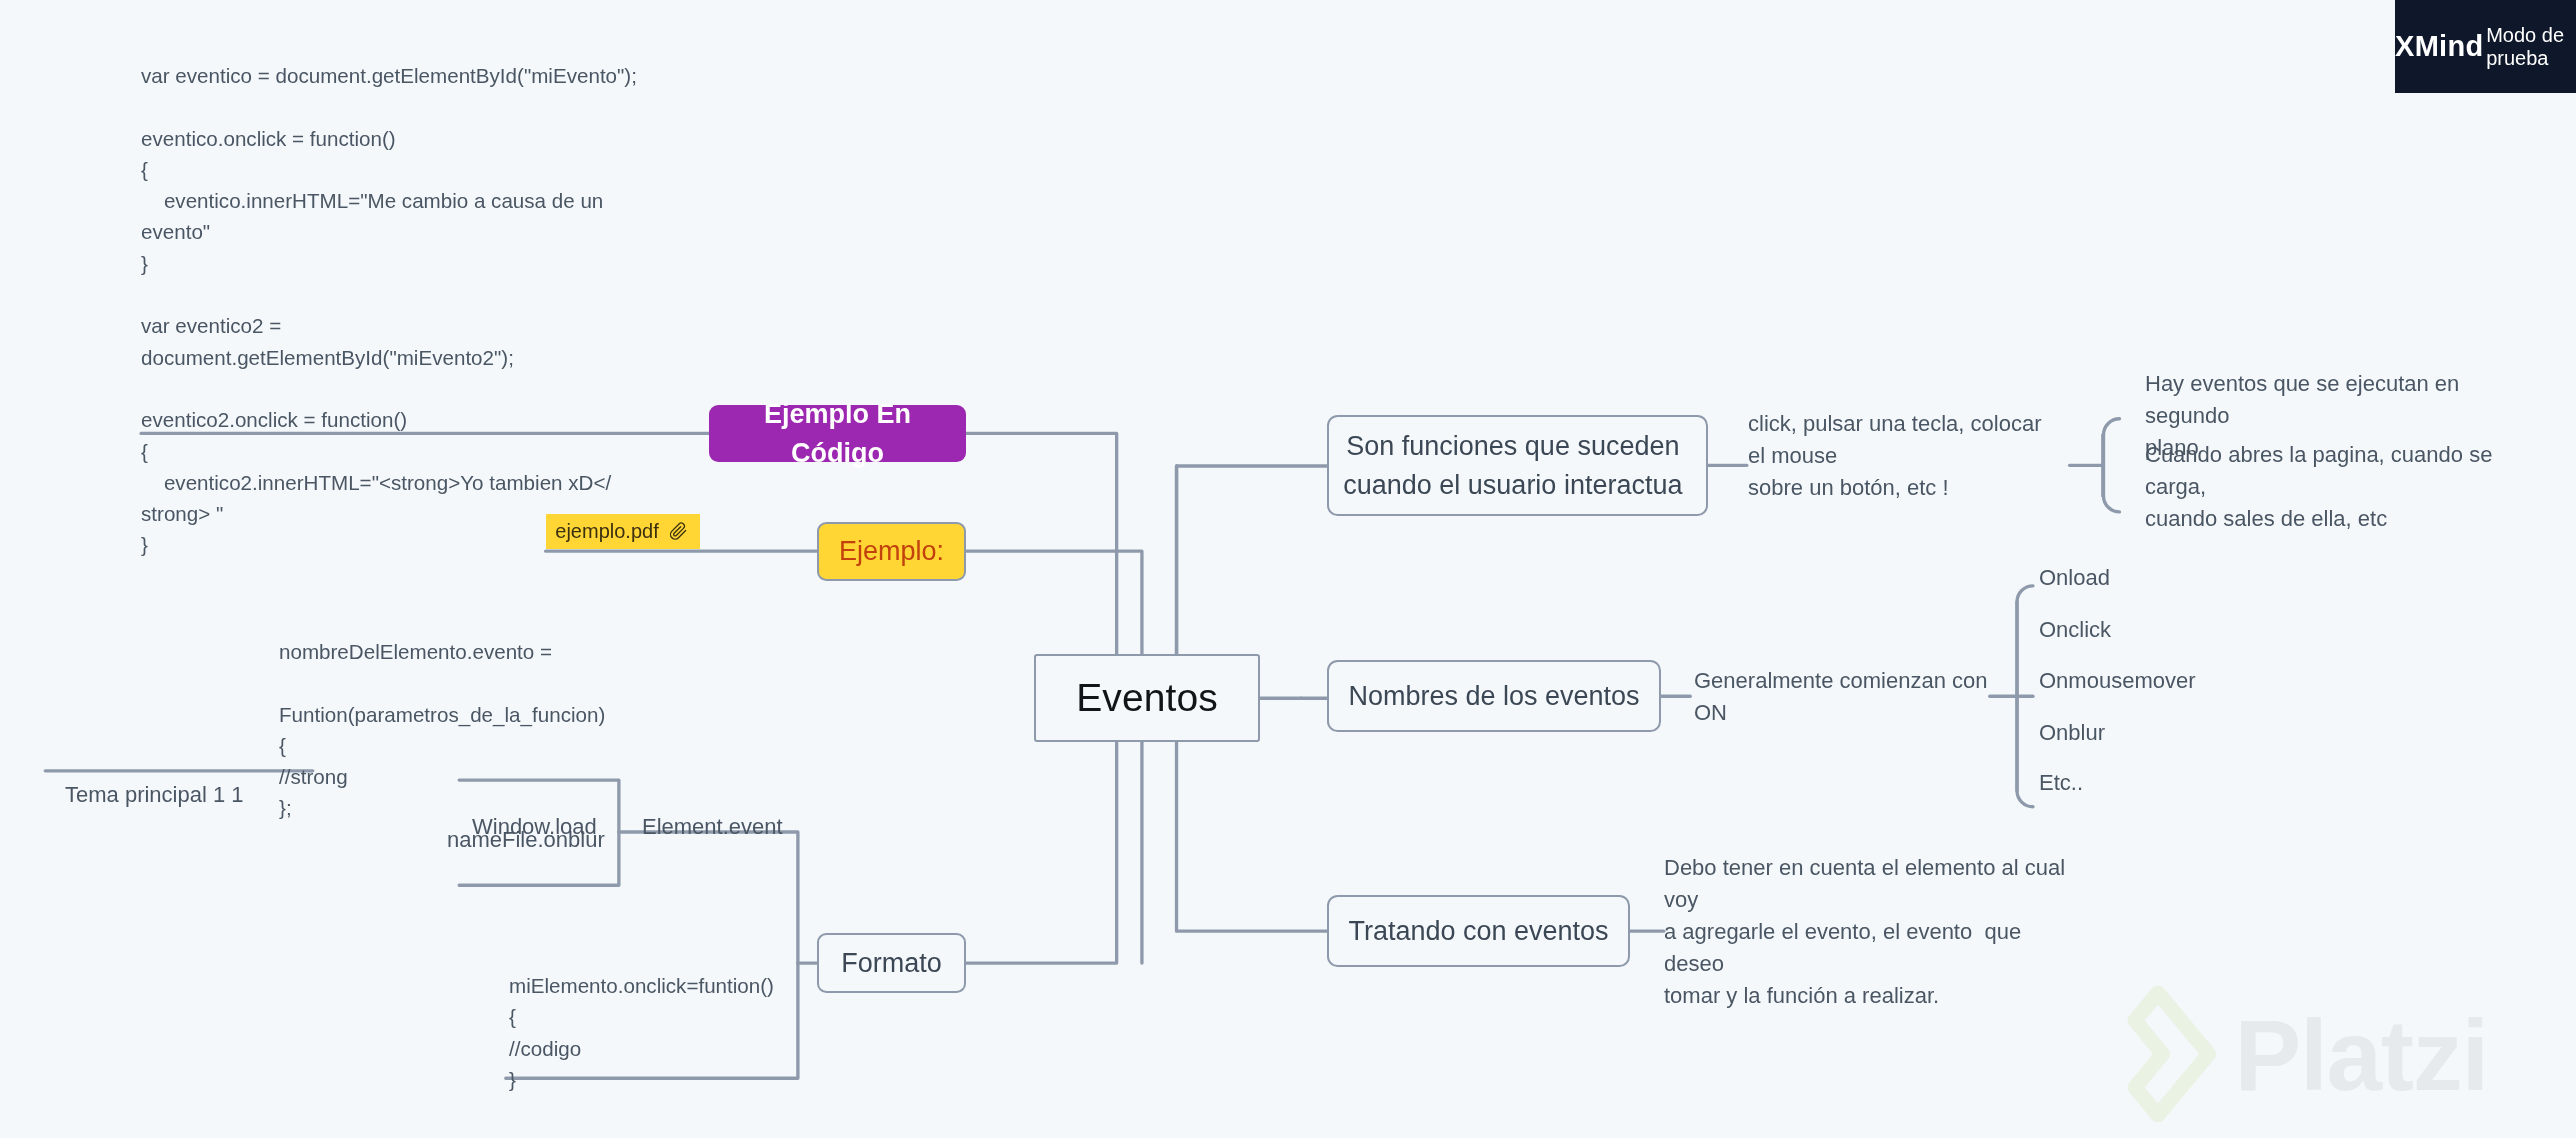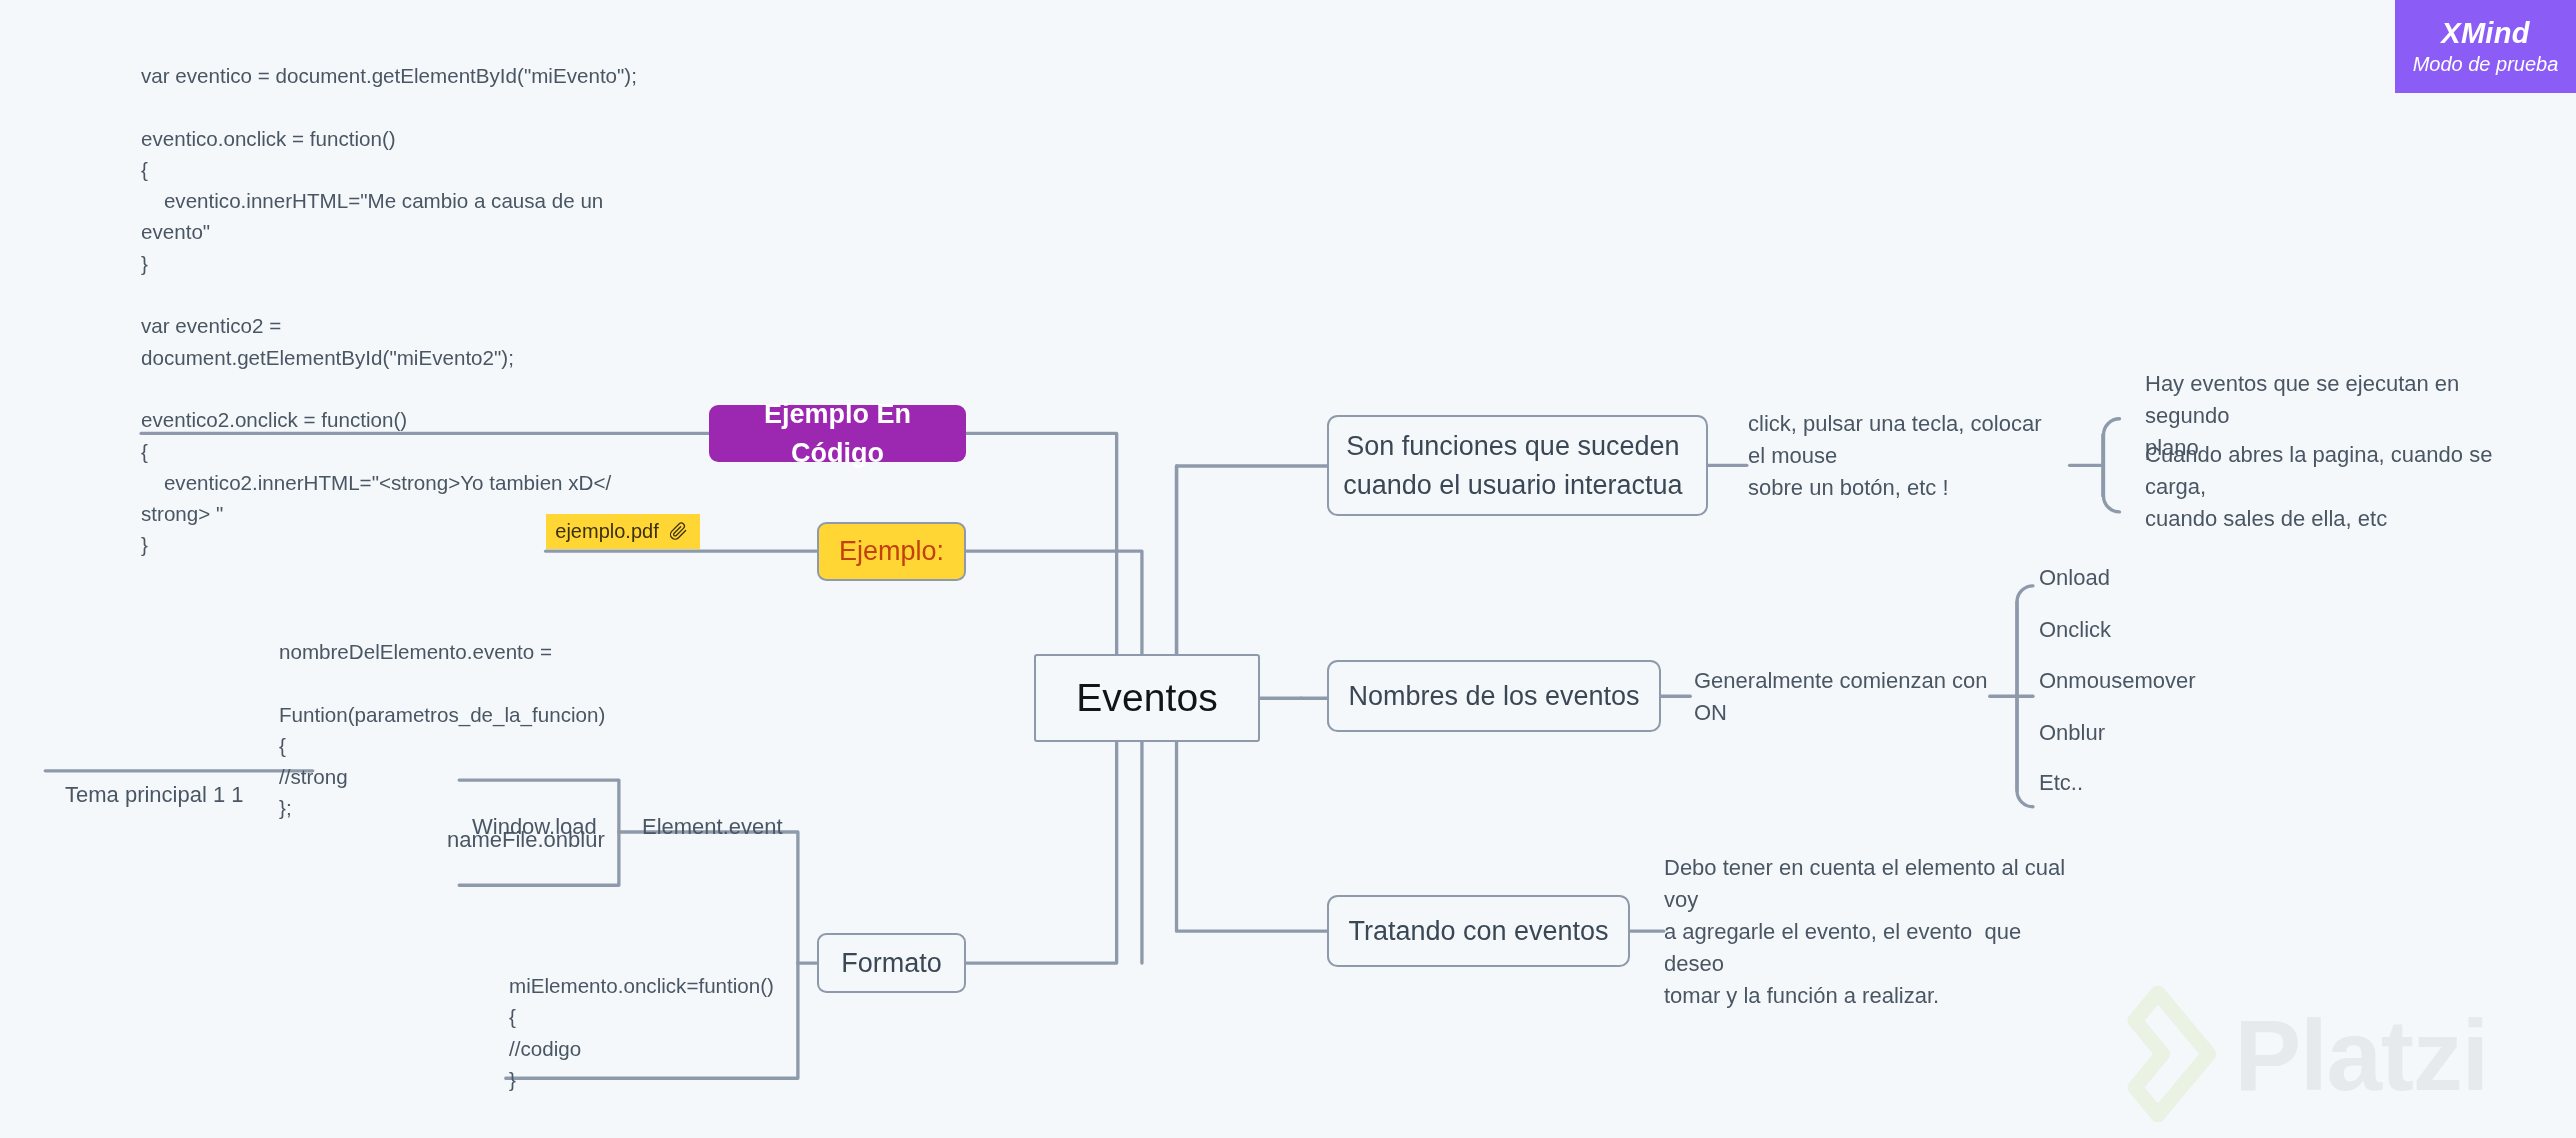--- a/index.html
+++ b/index.html
@@ -116,28 +116,27 @@
     gap: 10.6px;
     padding: 0 12px 0 9.3px;
   }
   #attach-ejemplo-pdf .clip { display: inline-flex; }
 
   
   #xmind-badge {
     position: absolute;
     right: 0; top: 0;
     width: 181px; height: 93px;
-    background: #8b5cf6;
+    background: #0f172a;
     color: #ffffff;
     display: flex;
-    flex-direction: column;
+    flex-direction: row;
     align-items: center;
     justify-content: center;
     gap: 2.7px;
-    font-style: italic;
   }
   #xmind-badge .brand { font-size: 29px; font-weight: 700; letter-spacing: 0.3px; }
   #xmind-badge .mode  { font-size: 20px; font-weight: 400; }
 
   
   #platzi-watermark {
     position: absolute;
     left: 2100px; top: 985px;
     width: 459px; height: 140px;
     display: flex; align-items: center; gap: 18.6px;

